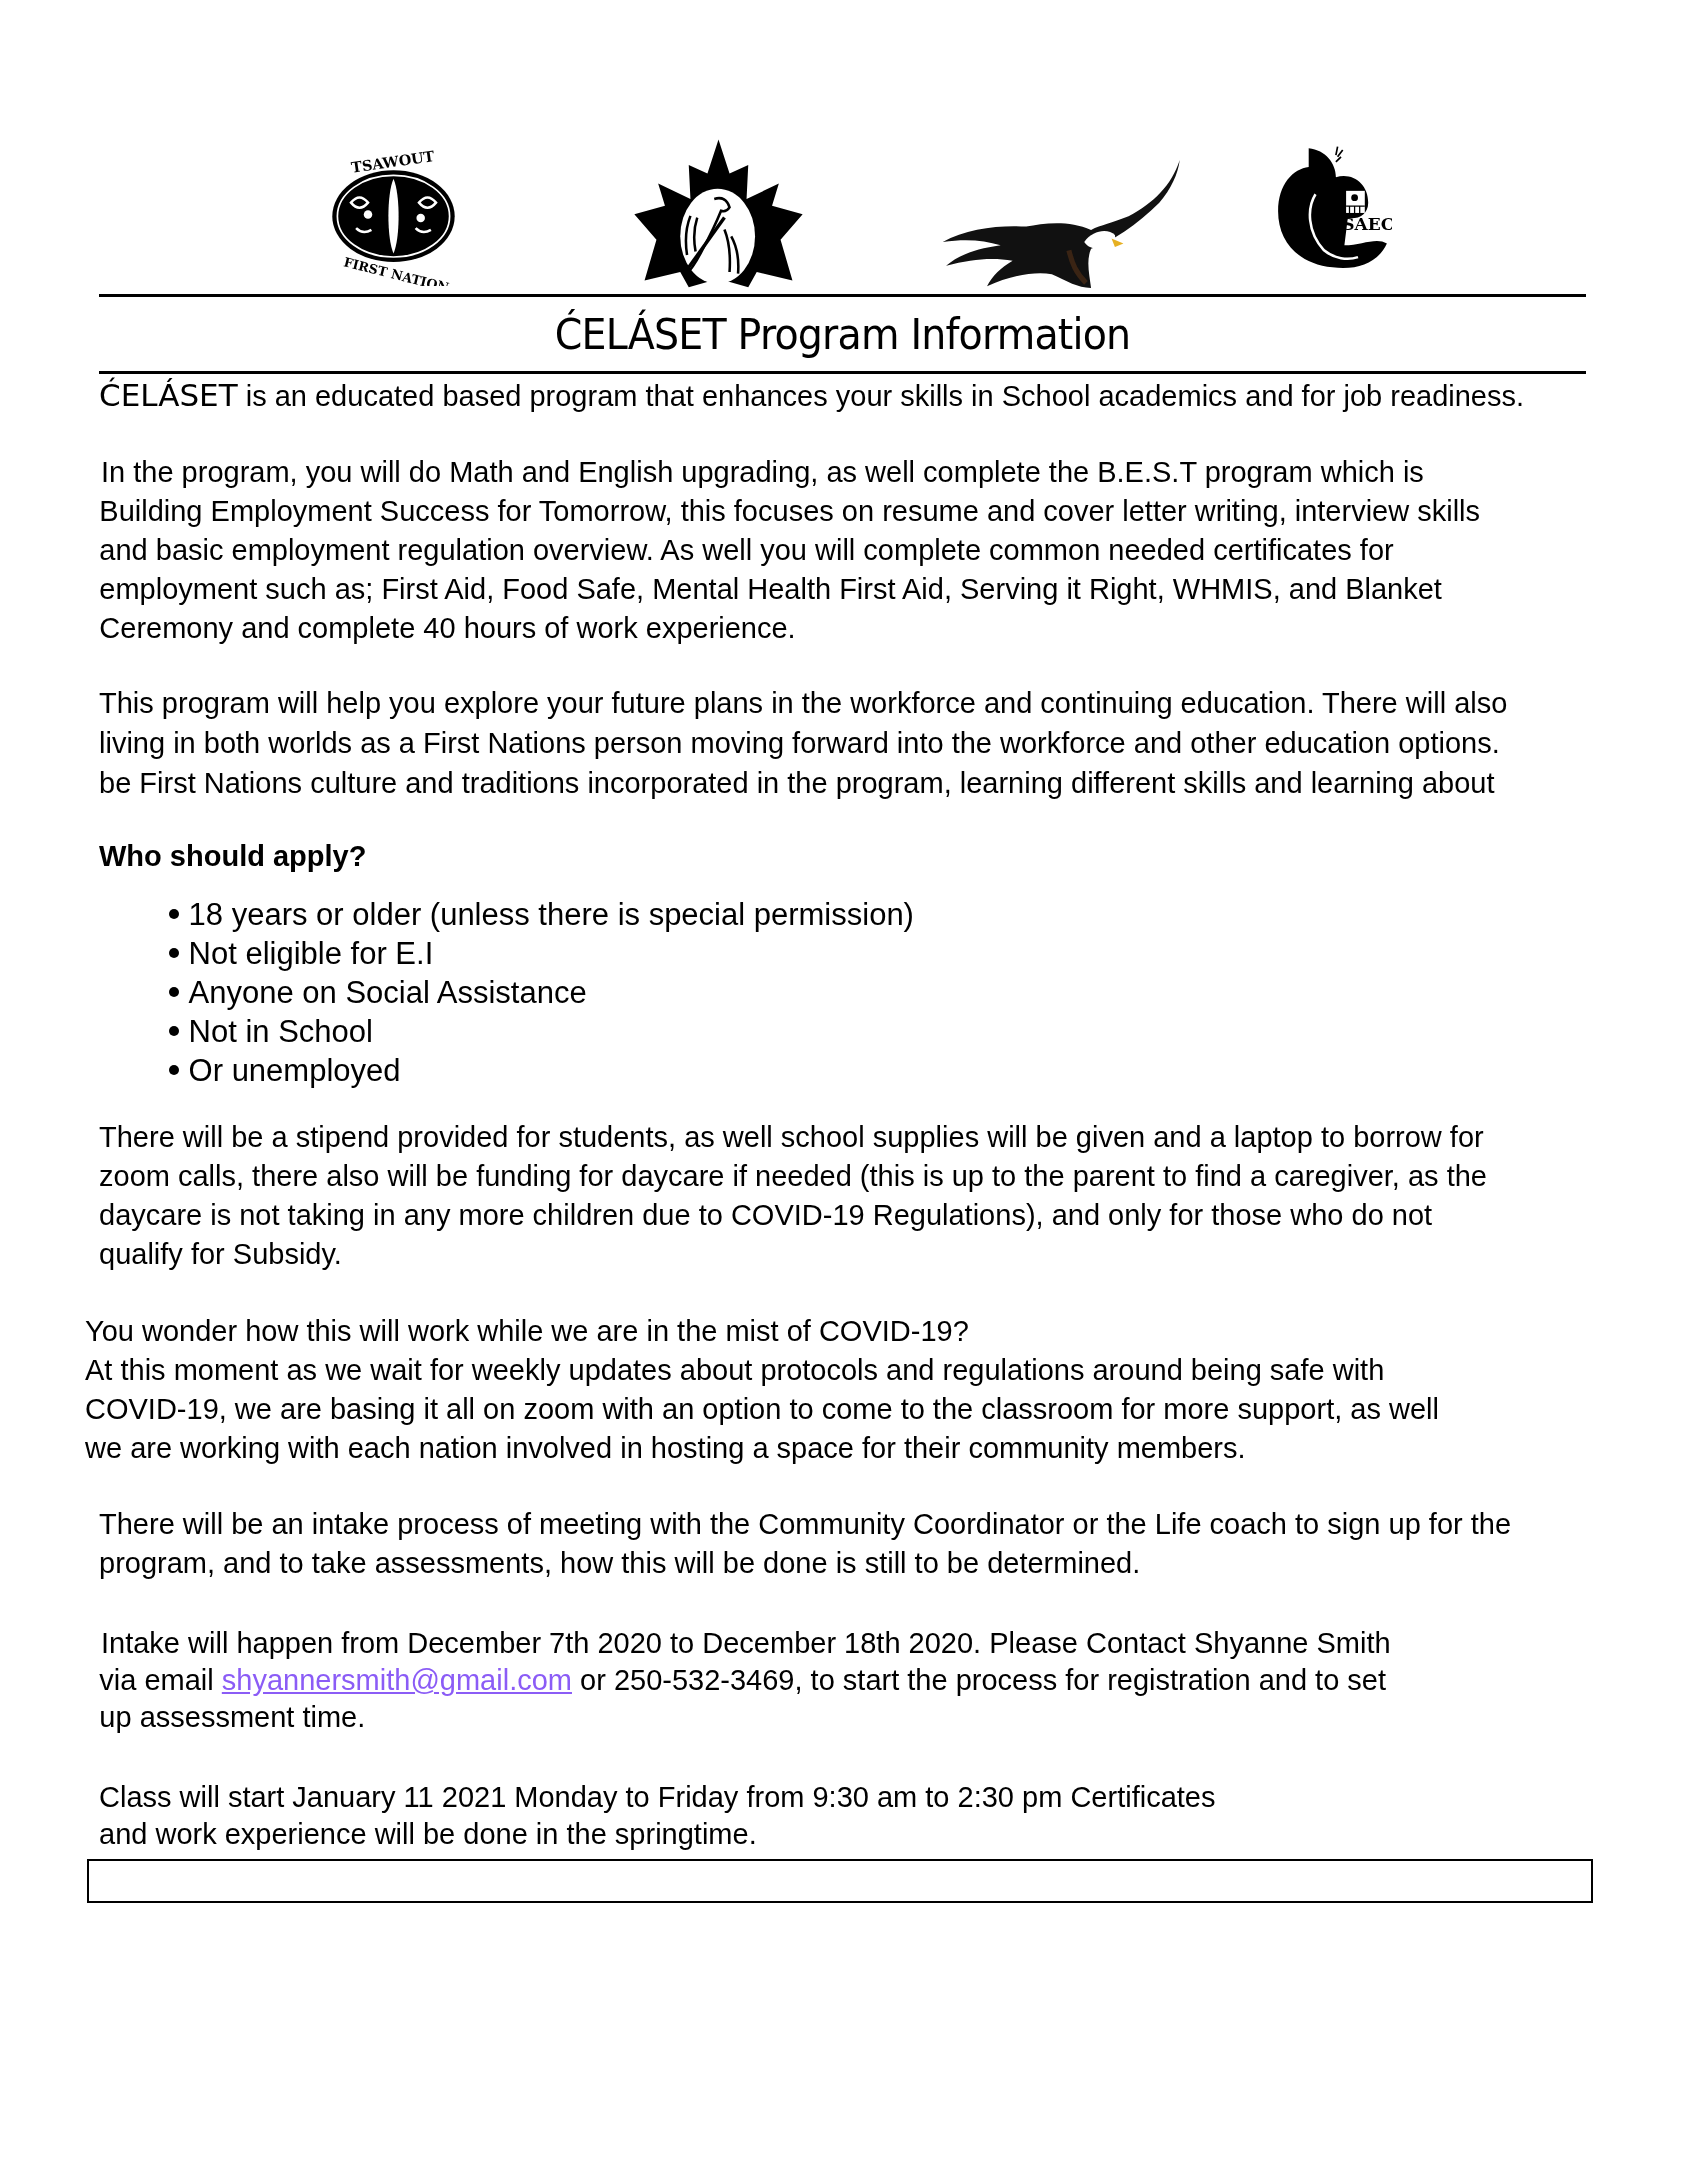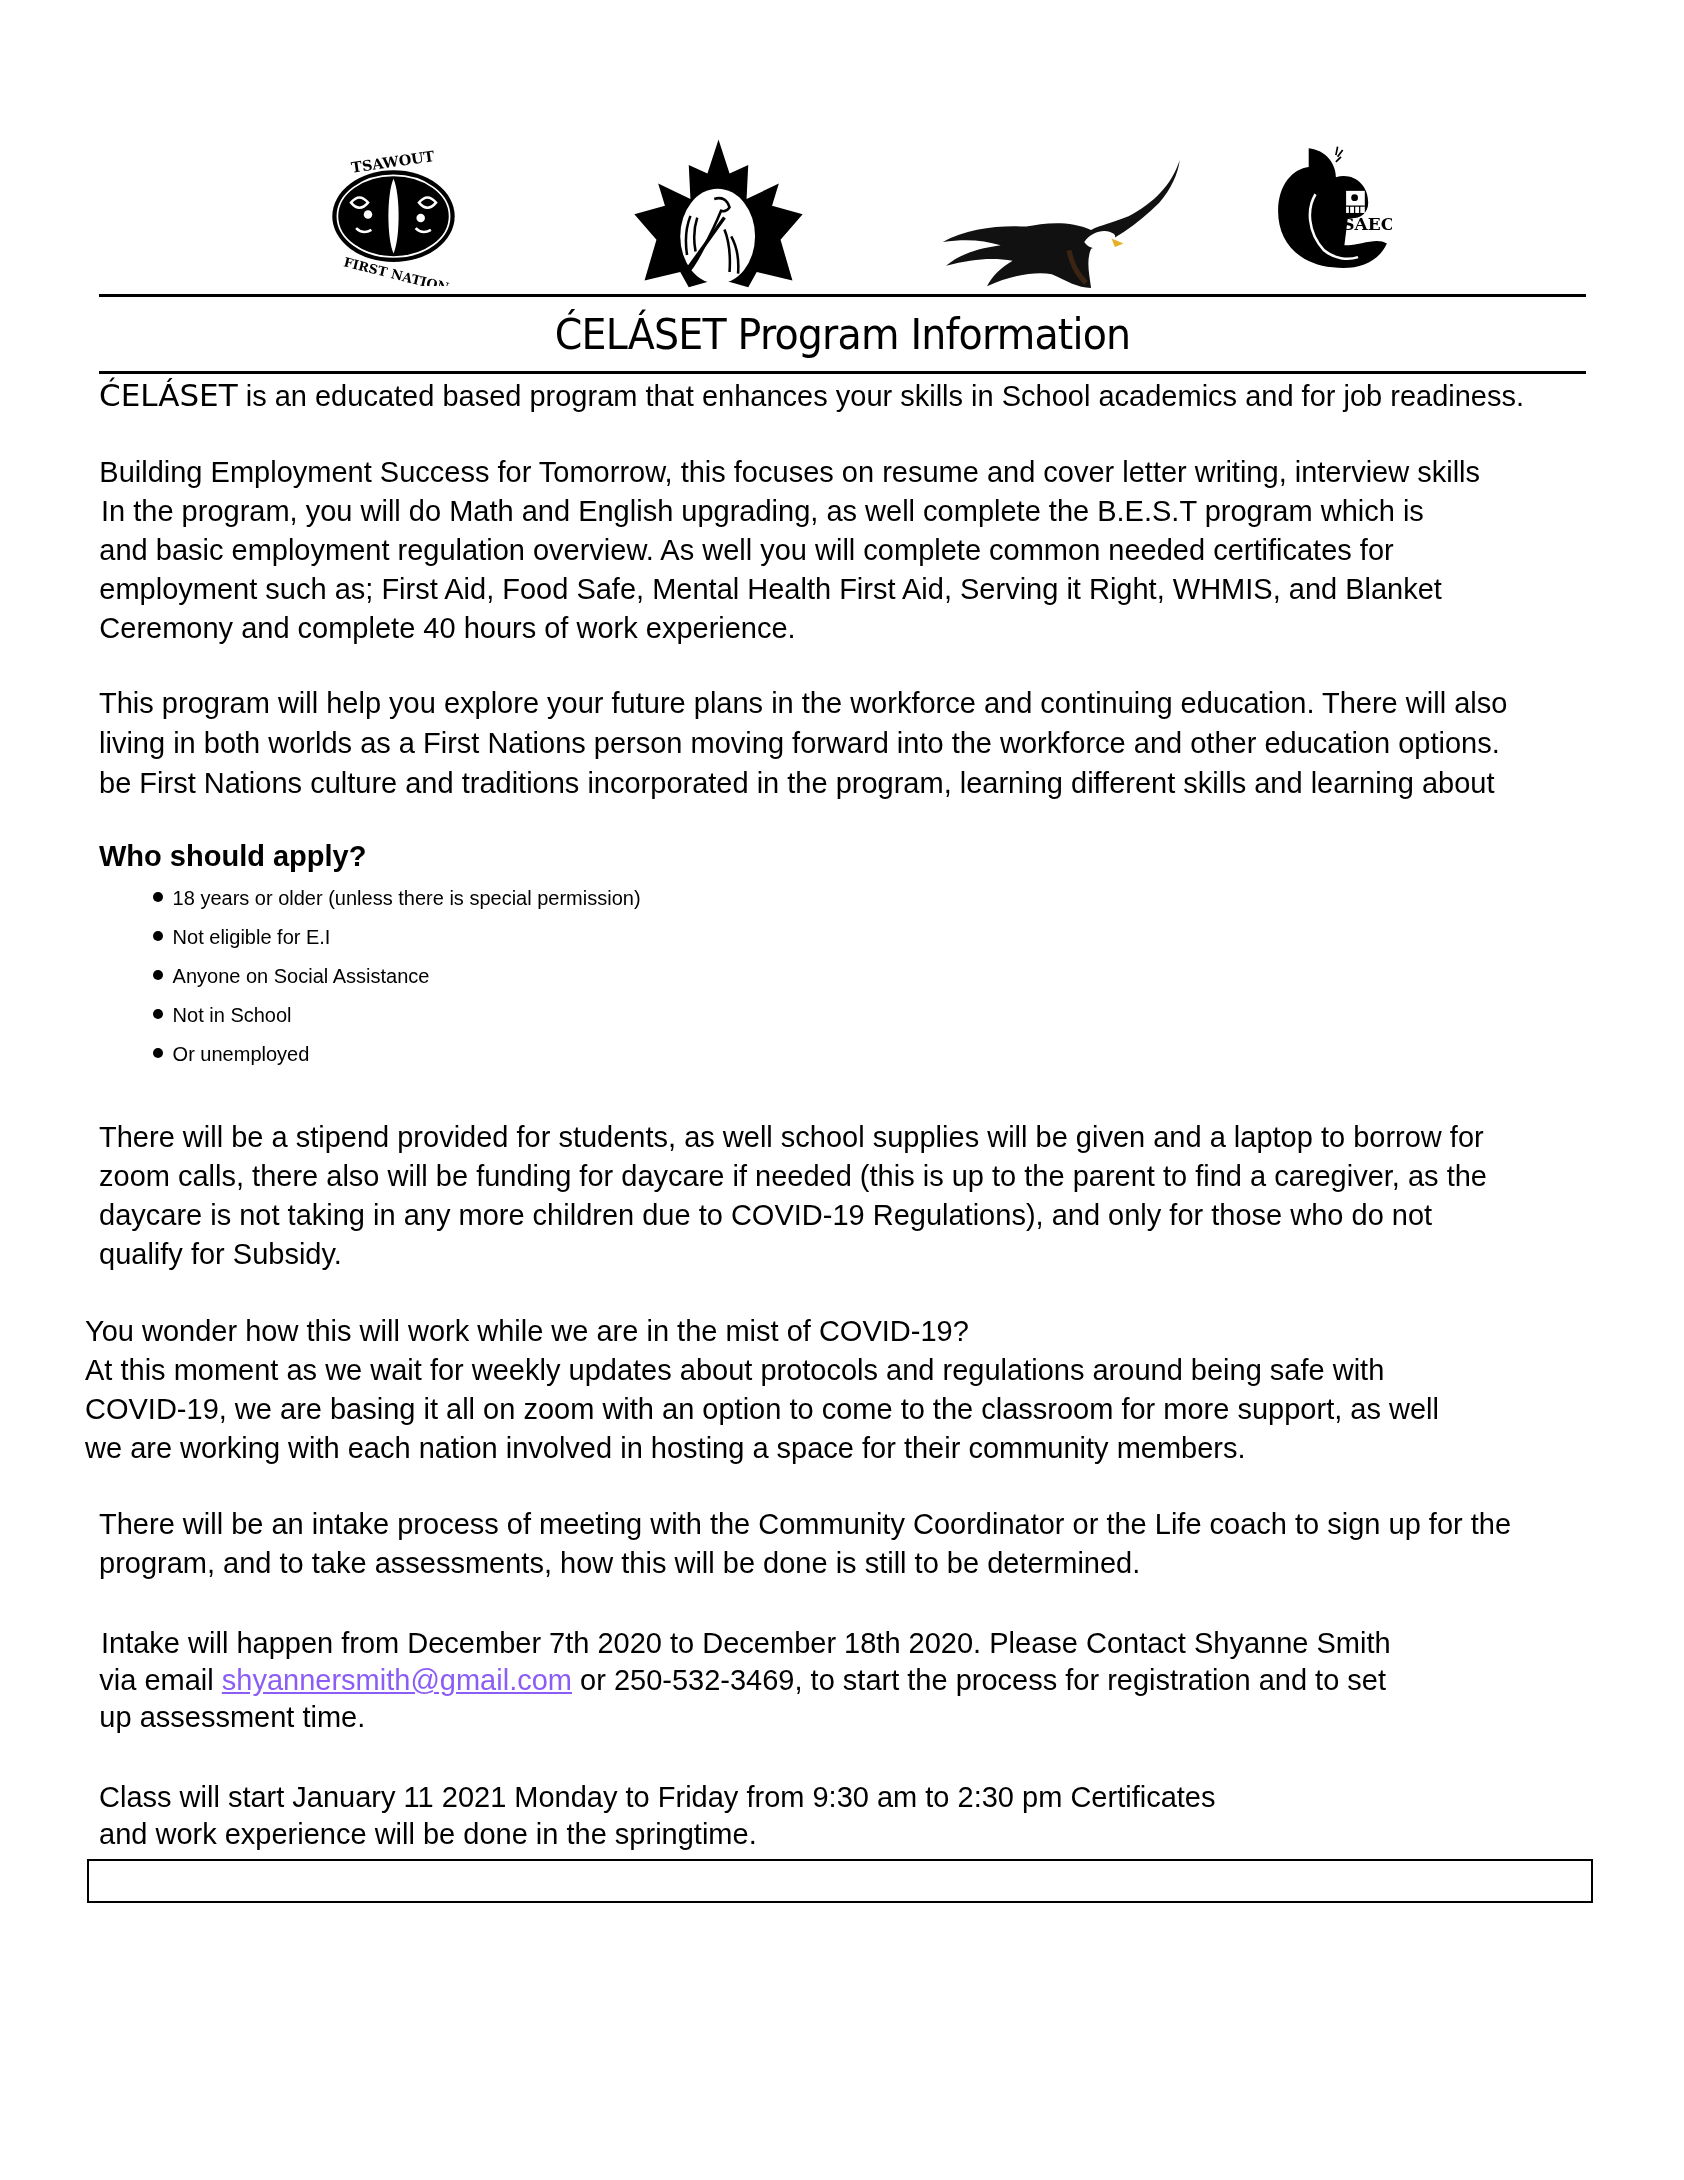--- a/index.html
+++ b/index.html
@@ -9,22 +9,22 @@
   .title {
     position: absolute; left: 0; width: 1685px; top: 300px;
     text-align: center; font-family: "DejaVu Sans", sans-serif;
     font-size: 43px; line-height: 68px; letter-spacing: -0.9px; transform: scaleX(0.92);
   }
   .text {
     position: absolute; font-family: "Liberation Sans", sans-serif;
     font-size: 29px; line-height: 39px; white-space: nowrap;
   }
   .intro-name { font-family: "DejaVu Sans", sans-serif; font-size: 31px; }
-  .bullets { position: absolute; left: 153px; top: 879px; margin: 0; padding: 0; list-style: none;
-    font-family: "Liberation Sans", sans-serif; font-size: 20px; }
+  .bullets { position: absolute; left: 153px; top: 879px; margin: 16px; padding: 0; list-style: none;
+    font-family: "Liberation Sans", sans-serif; font-size: 31px; }
   .bullets li { height: 39px; line-height: 39px; white-space: nowrap; }
   .bullets li .dot { display: inline-block; width: 10.2px; height: 10.2px; border-radius: 50%; background: #000;
     margin-right: 9.4px; vertical-align: middle; position: relative; top: -2.6px; }
   a.email { color: #8b5cf6; text-decoration: underline; }
   .empty-box { position: absolute; left: 87px; top: 1859px; width: 1506px; height: 44px;
     border: 2.6px solid #000; box-sizing: border-box; }
 </style>
 </head>
 <body>
 
@@ -65,22 +65,22 @@
 
 <div class="rule" style="top:294px"></div>
 <div class="title">ĆELÁSET Program Information</div>
 <div class="rule" style="top:371px"></div>
 
 <div class="text" style="left:99px;top:376px;">
   <span class="intro-name">ĆELÁSET</span><span> is an educated based program that enhances your skills in School academics and for job readiness.</span>
 </div>
 
 <div class="text" style="left:101px;top:453px;">
+  <div>In the program, you will do Math and English upgrading, as well complete the B.E.S.T program which is</div>
   <div style="margin-left:-1.7px">Building Employment Success for Tomorrow, this focuses on resume and cover letter writing, interview skills</div>
-  <div>In the program, you will do Math and English upgrading, as well complete the B.E.S.T program which is</div>
   <div style="margin-left:-1.7px">and basic employment regulation overview. As well you will complete common needed certificates for</div>
   <div style="margin-left:-1.7px">employment such as; First Aid, Food Safe, Mental Health First Aid, Serving it Right, WHMIS, and Blanket</div>
   <div style="margin-left:-1.7px">Ceremony and complete 40 hours of work experience.</div>
 </div>
 
 <div class="text" style="left:99px;top:683px;line-height:40px;">
   <div>This program will help you explore your future plans in the workforce and continuing education. There will also</div>
   <div>living in both worlds as a First Nations person moving forward into the workforce and other education options.</div>
   <div>be First Nations culture and traditions incorporated in the program, learning different skills and learning about</div>
 </div>

